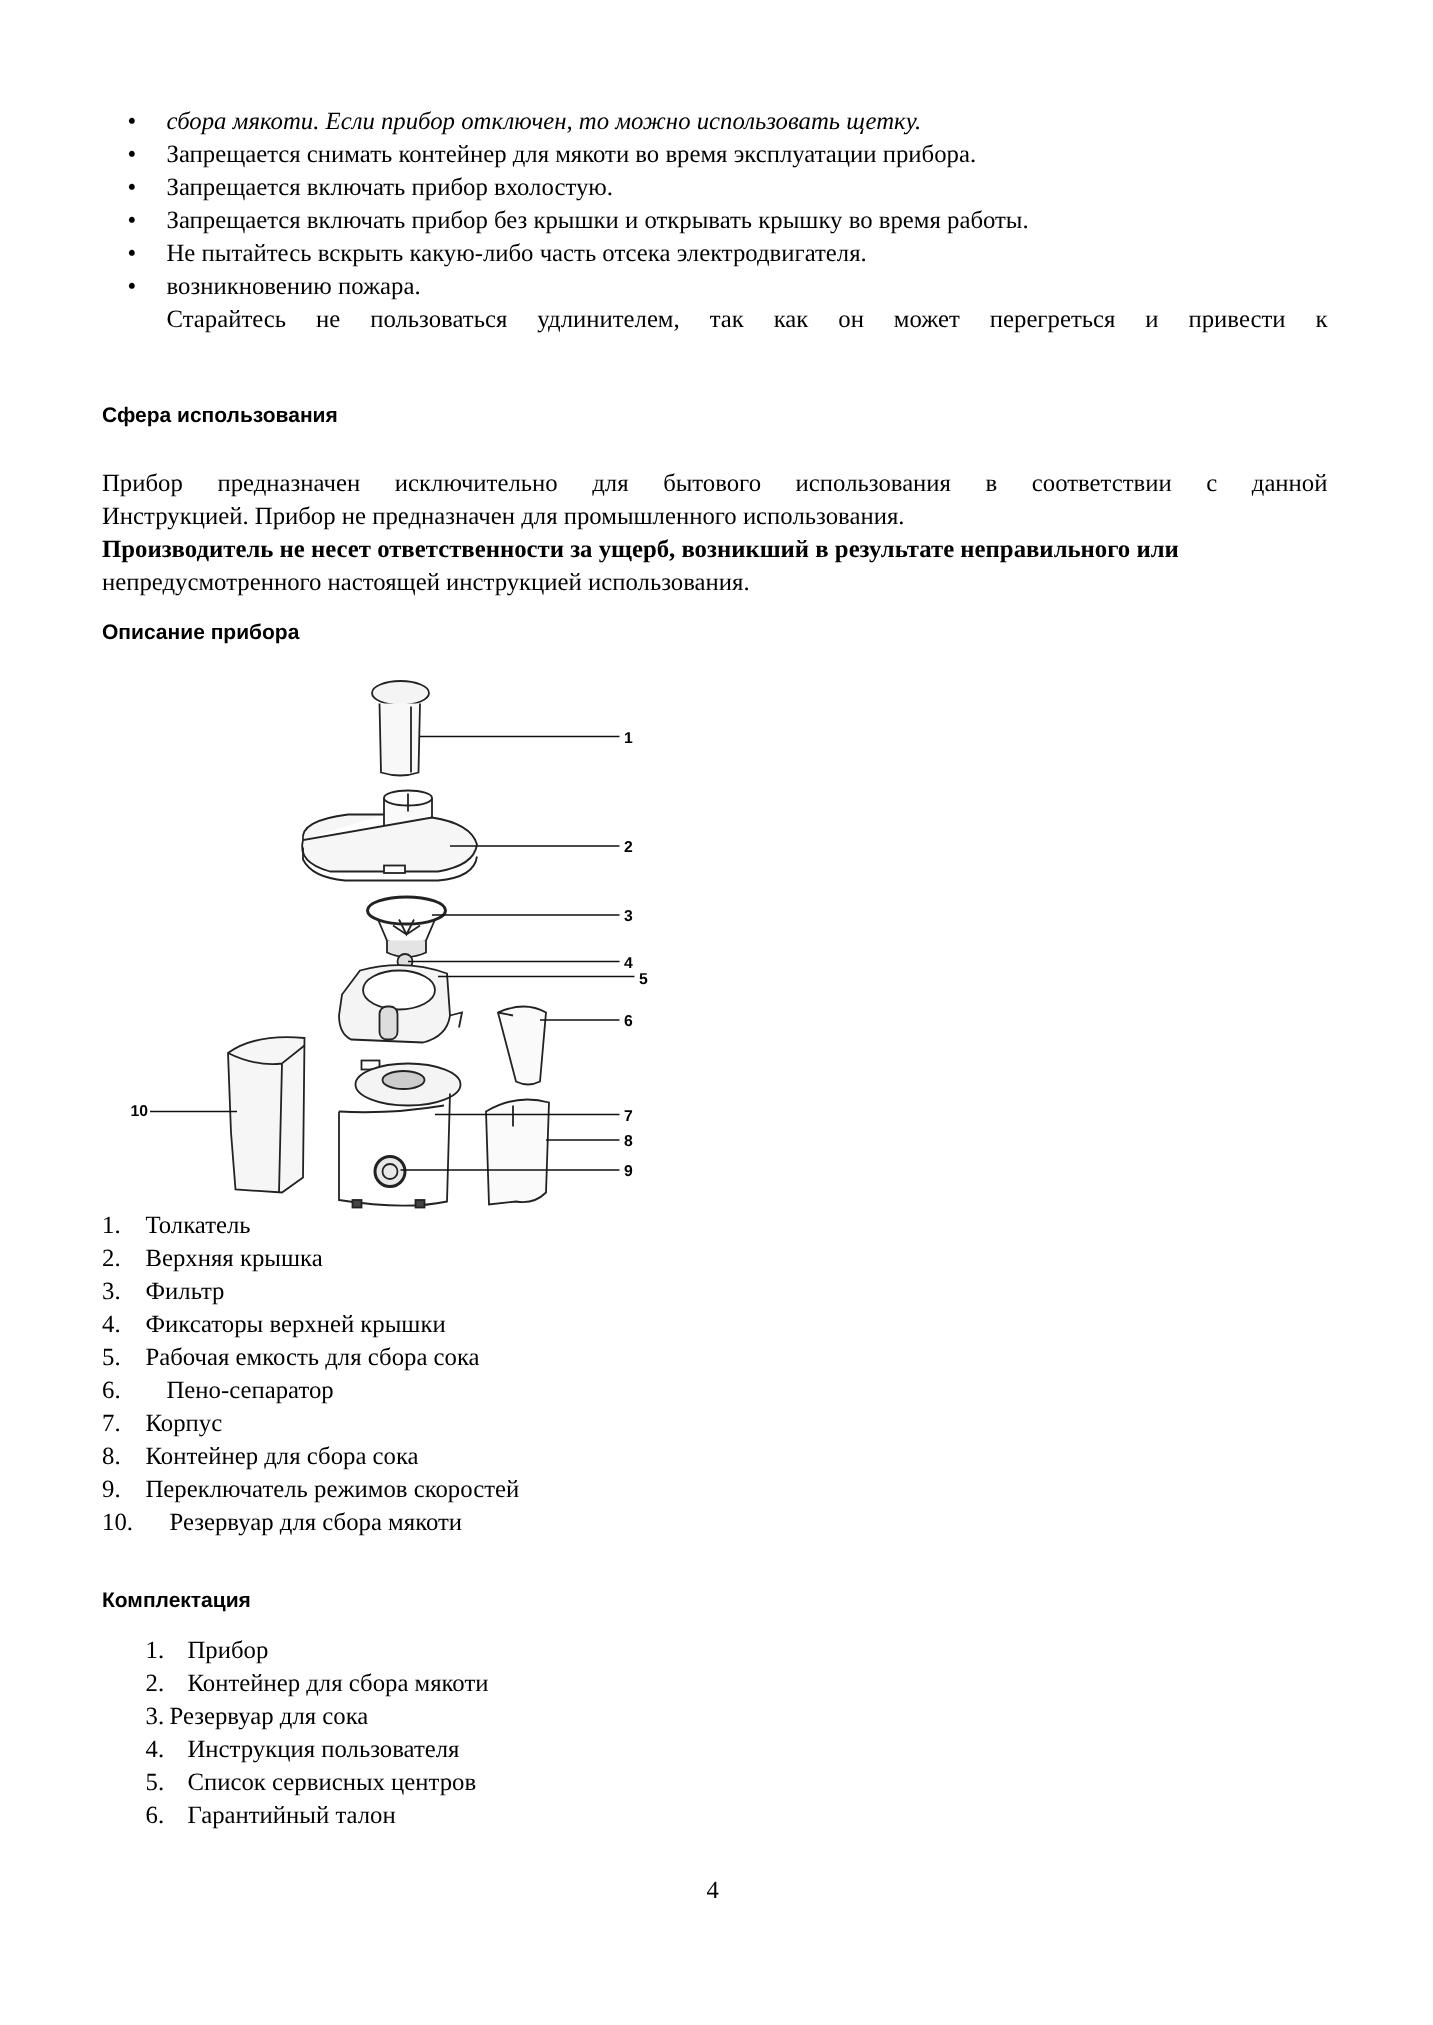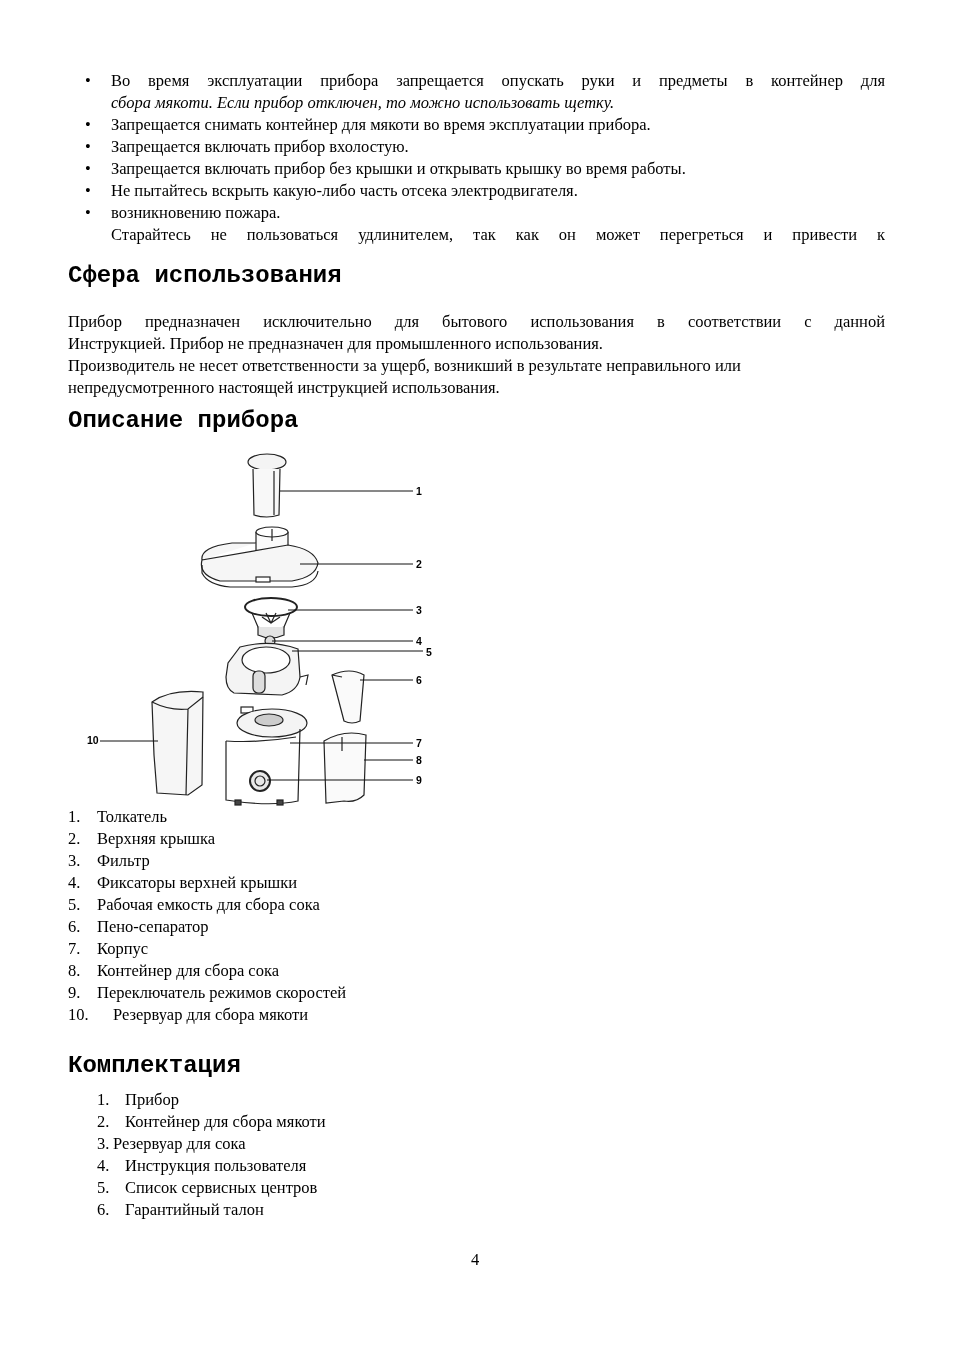--- a/index.html
+++ b/index.html
@@ -1,37 +1,36 @@
 <!DOCTYPE html>
 <html><head>
 <meta charset="utf-8">
 <style>
   html,body{margin:0;padding:0;background:#fff;}
   body{width:955px;height:1350px;position:relative;overflow:hidden;color:#000;}
   .serif{font-family:"Liberation Serif","DejaVu Serif",serif;font-size:16.5px;line-height:22px;}
   .bullets{position:absolute;left:82px;top:70px;width:803px;margin:0;padding:0;list-style:none;}
   .bullets li{position:relative;padding-left:29px;text-align:justify;text-align-last:left;}
   .bullets li .dot{position:absolute;left:3px;top:0;}
-  h2{position:absolute;left:68px;margin:0;font-family:Liberation Mono, monospace;font-weight:bold;font-size:24px;line-height:24px;}
+  h2{position:absolute;left:68px;margin:0;font-family:Liberation Sans, sans-serif;font-weight:bold;font-size:14px;line-height:24px;}
   .para{position:absolute;left:68px;width:817px;margin:0;}
   .numlist{position:absolute;margin:0;padding:0;list-style:none;}
   .numlist li{position:relative;}
   .numlist li .n{position:absolute;left:0;top:0;}
   .pagenum{position:absolute;left:471px;top:1249px;}
   .figure{position:absolute;left:60px;top:445px;width:380px;height:365px;}
   .figure svg{display:block;}
   .callout{font-family:"Liberation Sans","DejaVu Sans",sans-serif;font-size:10.5px;font-weight:bold;}
 </style>
 </head>
 <body>
 
 <ul class="bullets serif">
   <li>
     <span class="dot">•</span>
-    <span style="display:block;text-align:justify;text-align-last:justify;">Во время эксплуатации прибора запрещается опускать руки и предметы в контейнер для</span>
     <span style="display:block;font-style:italic;">сбора мякоти. Если прибор отключен, то можно использовать щетку.</span>
   </li>
   <li>
     <span class="dot">•</span>
     <span>Запрещается снимать контейнер для мякоти во время эксплуатации прибора.</span>
   </li>
   <li>
     <span class="dot">•</span>
     <span>Запрещается включать прибор вхолостую.</span>
   </li>
@@ -47,21 +46,21 @@
     <span class="dot">•</span>
     <span style="display:block;">возникновению пожара.</span>
     <span style="display:block;text-align:justify;text-align-last:justify;">Старайтесь не пользоваться удлинителем, так как он может перегреться и привести к</span>
   </li>
 </ul>
 
 <h2 style="top:264px;">Сфера использования</h2>
 <div class="para serif" style="top:311px;">
   <span style="display:block;text-align:justify;text-align-last:justify;">Прибор предназначен исключительно для бытового использования в соответствии с данной</span>
   <span style="display:block;">Инструкцией. Прибор не предназначен для промышленного использования.</span>
-  <span style="display:block;">Производитель не несет ответственности за ущерб, возникший в результате неправильного или</span>
+  <span style="display:block;font-weight:bold;">Производитель не несет ответственности за ущерб, возникший в результате неправильного или</span>
   <span style="display:block;">непредусмотренного настоящей инструкцией использования.</span>
 </div>
 
 <h2 style="top:409px;">Описание прибора</h2>
 
 <div class="figure">
   <svg width="380" height="365" viewBox="0 0 380 365" fill="none" stroke="#222" stroke-width="1.2">
 
     <g>
       <ellipse cx="207" cy="17" rx="19" ry="8" fill="#f4f4f4"></ellipse>
@@ -146,21 +145,21 @@
     </g>
   </svg>
 </div>
 
 <ol class="numlist serif" style="left:68px;top:806px;">
   <li><span class="n">1.</span><span style="margin-left:29px;">Толкатель</span></li>
   <li><span class="n">2.</span><span style="margin-left:29px;">Верхняя крышка</span></li>
   <li><span class="n">3.</span><span style="margin-left:29px;">Фильтр</span></li>
   <li><span class="n">4.</span><span style="margin-left:29px;">Фиксаторы верхней крышки</span></li>
   <li><span class="n">5.</span><span style="margin-left:29px;">Рабочая емкость для сбора сока</span></li>
-  <li><span class="n">6.</span><span style="margin-left:29px;font-family:Liberation Serif, serif;">Пено-сепаратор</span></li>
+  <li><span class="n">6.</span><span style="margin-left:43px;font-family:Liberation Serif, serif;">Пено-сепаратор</span></li>
   <li><span class="n">7.</span><span style="margin-left:29px;">Корпус</span></li>
   <li><span class="n">8.</span><span style="margin-left:29px;">Контейнер для сбора сока</span></li>
   <li><span class="n">9.</span><span style="margin-left:29px;">Переключатель режимов скоростей</span></li>
   <li><span class="n">10.</span><span style="margin-left:45px;">Резервуар для сбора мякоти</span></li>
 </ol>
 
 <h2 style="top:1054px;">Комплектация</h2>
 <ol class="numlist serif" style="left:97px;top:1089px;">
   <li><span class="n">1.</span><span style="margin-left:28px;">Прибор</span></li>
   <li><span class="n">2.</span><span style="margin-left:28px;">Контейнер для сбора мякоти</span></li>

